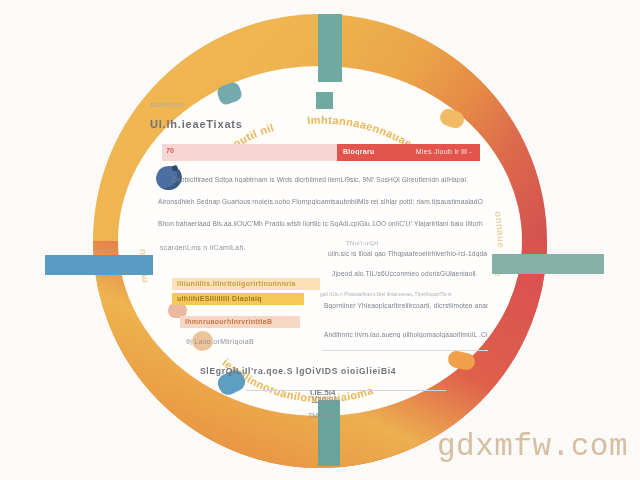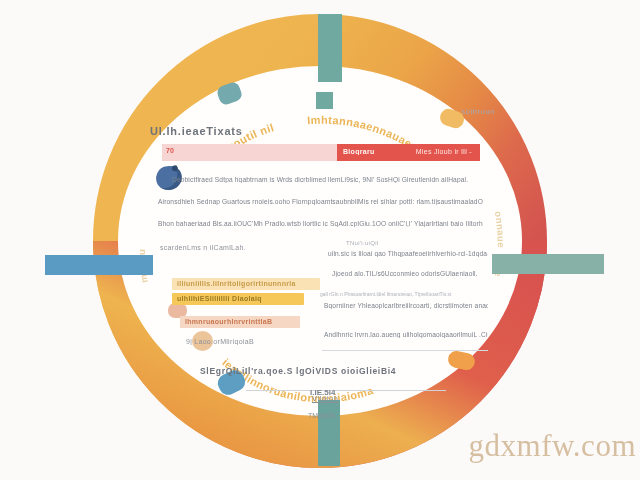--- a/index.html
+++ b/index.html
@@ -42,21 +42,21 @@
   .content{position:absolute;left:150px;top:88px;width:345px;height:315px;}
 
   .blurtext{
     color:#8a8f99;
     font-family:"Liberation Sans", sans-serif;
     white-space:nowrap;overflow:hidden;
     filter:blur(.65px);
     user-select:none;
   }
 
-  .head-sub{font-size:7.5px;text-align:right;color:#a5a9b2;letter-spacing:.6px;margin-top:19px;}
+  .head-sub{font-size:7.5px;text-align:left;color:#a5a9b2;letter-spacing:.6px;margin-top:12px;}
   .head-main{font-size:11px;text-align:left;color:#6e727b;font-weight:700;letter-spacing:.8px;margin-top:9px;}
 
   
   .band{position:absolute;left:12px;top:56px;width:318px;height:17px;display:flex;}
   .band-pink{flex:0 0 175px;background:#f7d5d2;position:relative;}
   .band-red{flex:1;background:#e2544c;position:relative;}
   .band-pink .bt{position:absolute;left:4px;top:3px;font-size:7px;color:#e0554c;font-weight:700;}
   .band-red .bt1{position:absolute;left:6px;top:3.5px;font-size:7px;color:#fff6f4;font-weight:700;letter-spacing:.3px;}
   .band-red .bt2{position:absolute;right:8px;top:3.5px;font-size:7px;color:#ffe9e5;letter-spacing:.3px;}
 
@@ -87,22 +87,22 @@
 
   .small-lbl{position:absolute;font-size:7px;color:#8d9199;letter-spacing:.3px;}
   .mid-head{position:absolute;font-size:8.5px;color:#6e727b;font-weight:700;letter-spacing:.7px;}
   .footer-lbl{position:absolute;font-size:7.5px;color:#8b9098;letter-spacing:.6px;}
   .footer-rule{position:absolute;height:1px;background:#cfd4da;}
 
   .box-rule{position:absolute;height:1px;background:#d6dae0;}
 
   
   .watermark{
-    position:absolute;right:4px;bottom:16px;
-    font-family:Liberation Serif, serif;
+    position:absolute;right:12px;bottom:16px;
+    font-family:Liberation Mono, monospace;
     font-size:31px;color:#c9a77f;opacity:.72;letter-spacing:.5px;
     font-weight:400;user-select:none;
   }
 </style>
 </head>
 <body style="background: rgb(251, 250, 248);">
 
 <div id="stage">
 
   <div class="ring-wrap">

